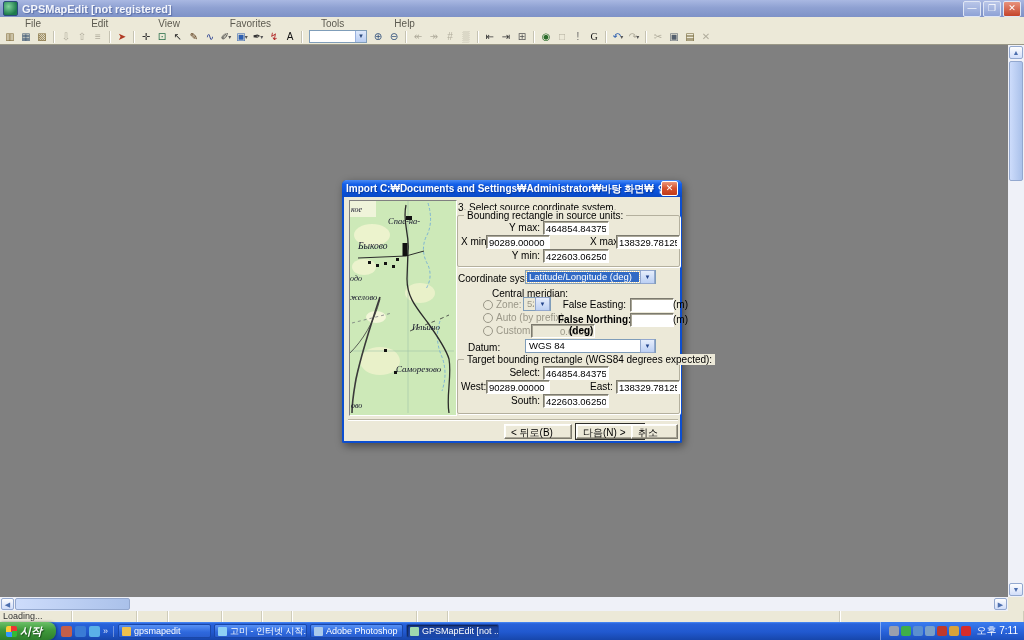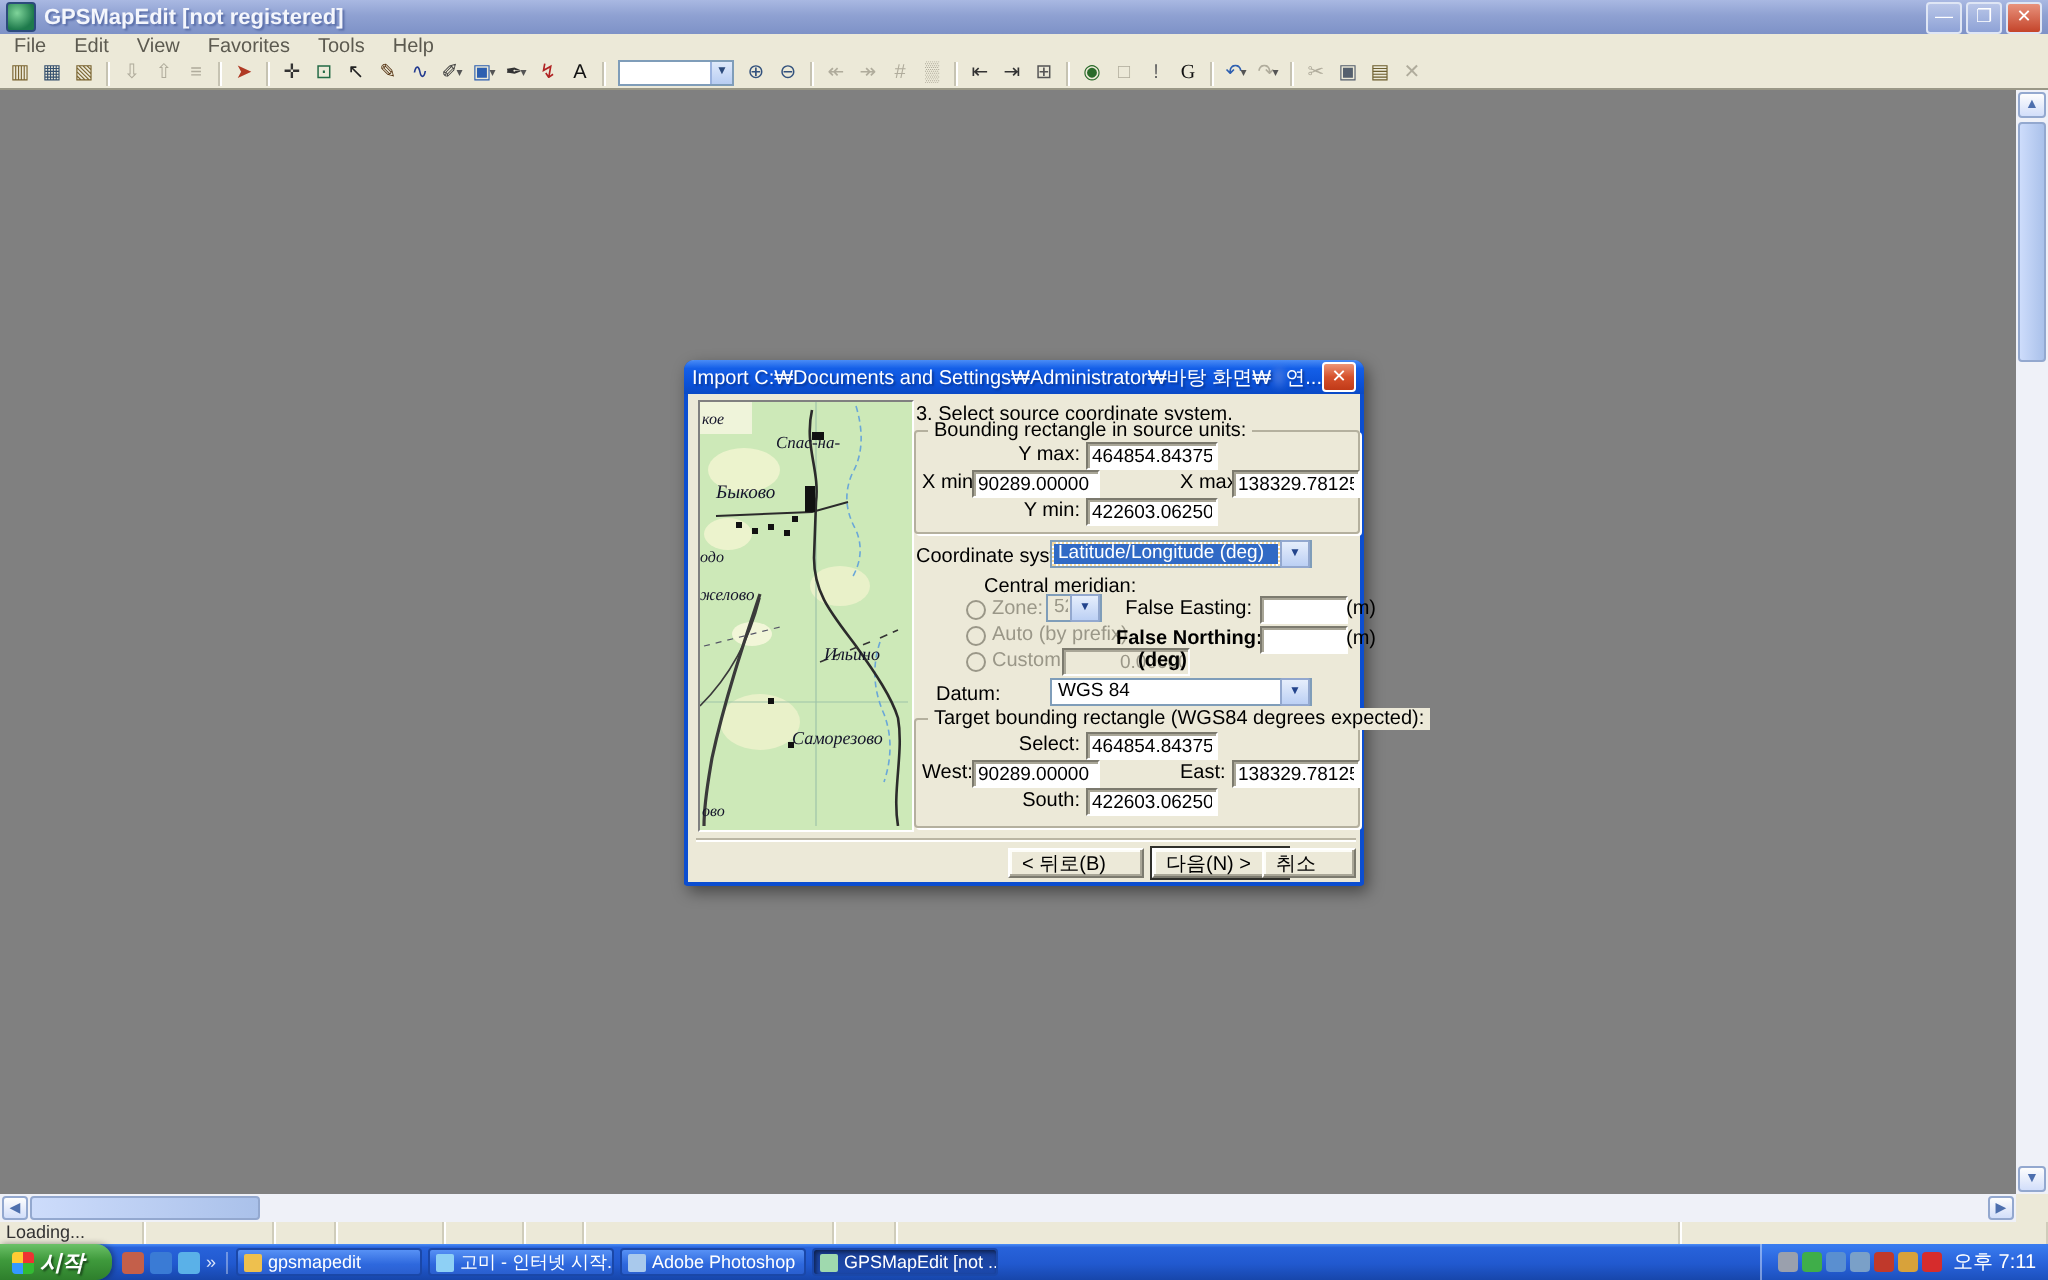--- a/index.html
+++ b/index.html
@@ -13,21 +13,21 @@
   .titlebar .appicon{width:13px;height:13px;margin-right:4px;border-radius:2px;
     background:radial-gradient(circle at 35% 35%,#7fd49a,#1e7a4c 70%);border:1px solid #2c4a7c;}
   .titlebar .title{color:#f4f6fc;font-size:11px;font-weight:bold;text-shadow:1px 1px 1px #5a6ea8;flex:1;}
   .winbtn{width:16px;height:14px;margin-left:2px;border-radius:2px;border:1px solid #dfe6f5;
     background:linear-gradient(180deg,#b9c6e8,#8ea2d6);color:#fff;font-size:9px;line-height:13px;text-align:center;}
   .winbtn.close{background:linear-gradient(180deg,#e8927c,#c4442a);}
 
   
   .menubar{position:absolute;left:0;top:17px;width:1024px;height:12px;background:#ece9d8;border-bottom:1px solid #d8d4c0;
     display:flex;align-items:center;font-size:10px;color:#5c5a50;}
-  .menubar .mi{padding:0 7px;}
+  .menubar .mi{padding:0 25px;}
 
   
   .toolbar{position:absolute;left:0;top:29px;width:1024px;height:16px;background:#ece9d8;border-bottom:1px solid #9a9887;
     display:flex;align-items:center;padding-left:2px;box-sizing:border-box;}
   .tbtn{width:15px;height:14px;display:inline-flex;align-items:center;justify-content:center;font-size:10px;margin:0 0.5px;}
   .tbtn .dd{font-size:6px;color:#555;margin-left:-1px;}
   .tsep{width:1px;height:12px;background:#c6c3b2;border-right:1px solid #fff;margin:0 3px;}
   .tcombo{width:56px;height:11px;background:#fff;border:1px solid #7f9db9;display:inline-flex;align-items:center;justify-content:flex-end;margin:0 3px;}
   .tcombo .arr{width:10px;height:100%;background:linear-gradient(180deg,#dfe9fb,#b8cdf2);border-left:1px solid #9ab2df;color:#2c4a7c;font-size:6px;text-align:center;line-height:11px;}
 
@@ -62,21 +62,21 @@
   .tray{height:18px;display:flex;align-items:center;gap:2px;padding:0 6px 0 8px;
     background:linear-gradient(180deg,#3a7df0 0%,#2862da 55%,#1c50bd 100%);border-left:1px solid rgba(255,255,255,.4);}
   .trayicon{width:10px;height:10px;border-radius:2px;}
   .clock{color:#fff;font-size:10px;margin-left:4px;white-space:nowrap;}
 
   
   .dialog{position:absolute;left:342px;top:180px;width:340px;height:263px;box-sizing:border-box;
     border:2px solid #0c4ed0;border-top:none;border-radius:5px 5px 2px 2px;background:#ece9d8;box-shadow:2px 3px 8px rgba(0,0,0,.45);}
   .dtitle{height:17px;margin:0 -2px;border-radius:5px 5px 0 0;display:flex;align-items:center;padding:0 4px;box-sizing:border-box;
     background:linear-gradient(180deg,#4a8cf5 0%,#145fe8 25%,#0b51d8 70%,#0a4ac6 100%);}
-  .dtitle .dtext{color:#fff;font-size:10px;font-weight:normal;text-shadow:1px 1px 1px #0a3a9c;flex:1;display:flex;align-items:center;overflow:hidden;white-space:nowrap;}
+  .dtitle .dtext{color:#fff;font-size:10px;font-weight:bold;text-shadow:1px 1px 1px #0a3a9c;flex:1;display:flex;align-items:center;overflow:hidden;white-space:nowrap;}
   .redacted{display:inline-block;width:38px;height:9px;margin:0 2px;border-radius:2px;background:#5d86e0;filter:blur(2px);}
   .dclose{width:15px;height:13px;border-radius:2px;border:1px solid #fff;
     background:linear-gradient(180deg,#ec9678,#d6512c 50%,#c03a18);color:#fff;font-size:9px;line-height:12px;text-align:center;font-weight:bold;}
   .dbody{position:relative;width:100%;height:244px;font-size:10px;color:#000;}
 
   .mappreview{position:absolute;left:5px;top:3px;width:106px;height:214px;border:1px solid #808080;
     border-right-color:#fff;border-bottom-color:#fff;background:#cde9b8;}
   .dlabel{position:absolute;white-space:nowrap;font-size:10px;}
   .dinput{position:absolute;height:12px;background:#fff;border:1px solid #7c7a6e;
     border-right-color:#fff;border-bottom-color:#fff;box-shadow:inset 1px 1px 0 #a9a697;

